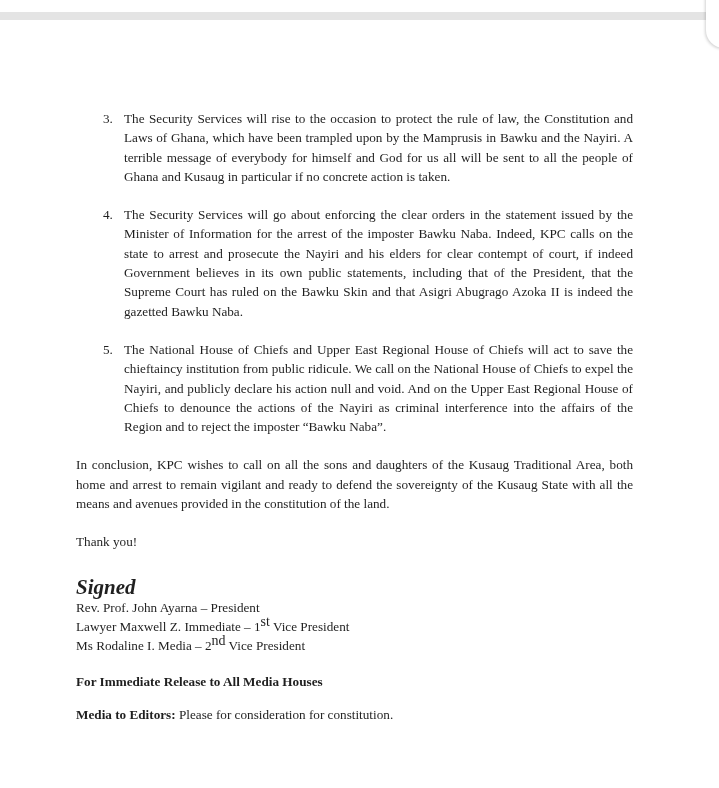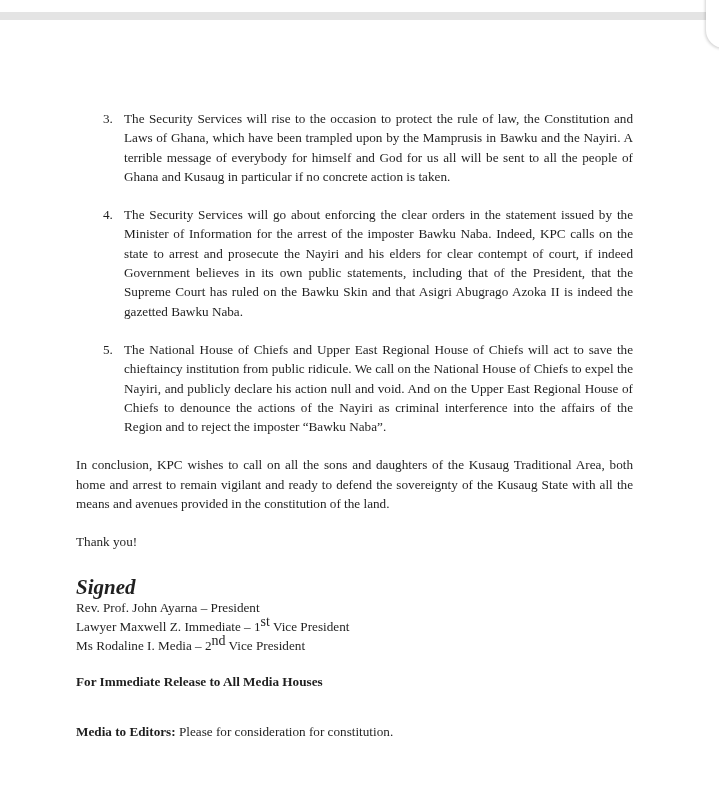--- a/index.html
+++ b/index.html
@@ -75,21 +75,21 @@
       margin: 0;
       line-height: 19px;
     }
     .sup {
       font-size: 14px;
       vertical-align: super;
       line-height: 0;
     }
     .release {
       font-weight: bold;
-      margin: 17px 0 31px 0;
+      margin: 17px 0 14px 0;
     }
     .note {
       margin: 0;
     }
     .note b {
       font-weight: bold;
     }
   </style>
 </head>
 <body>

